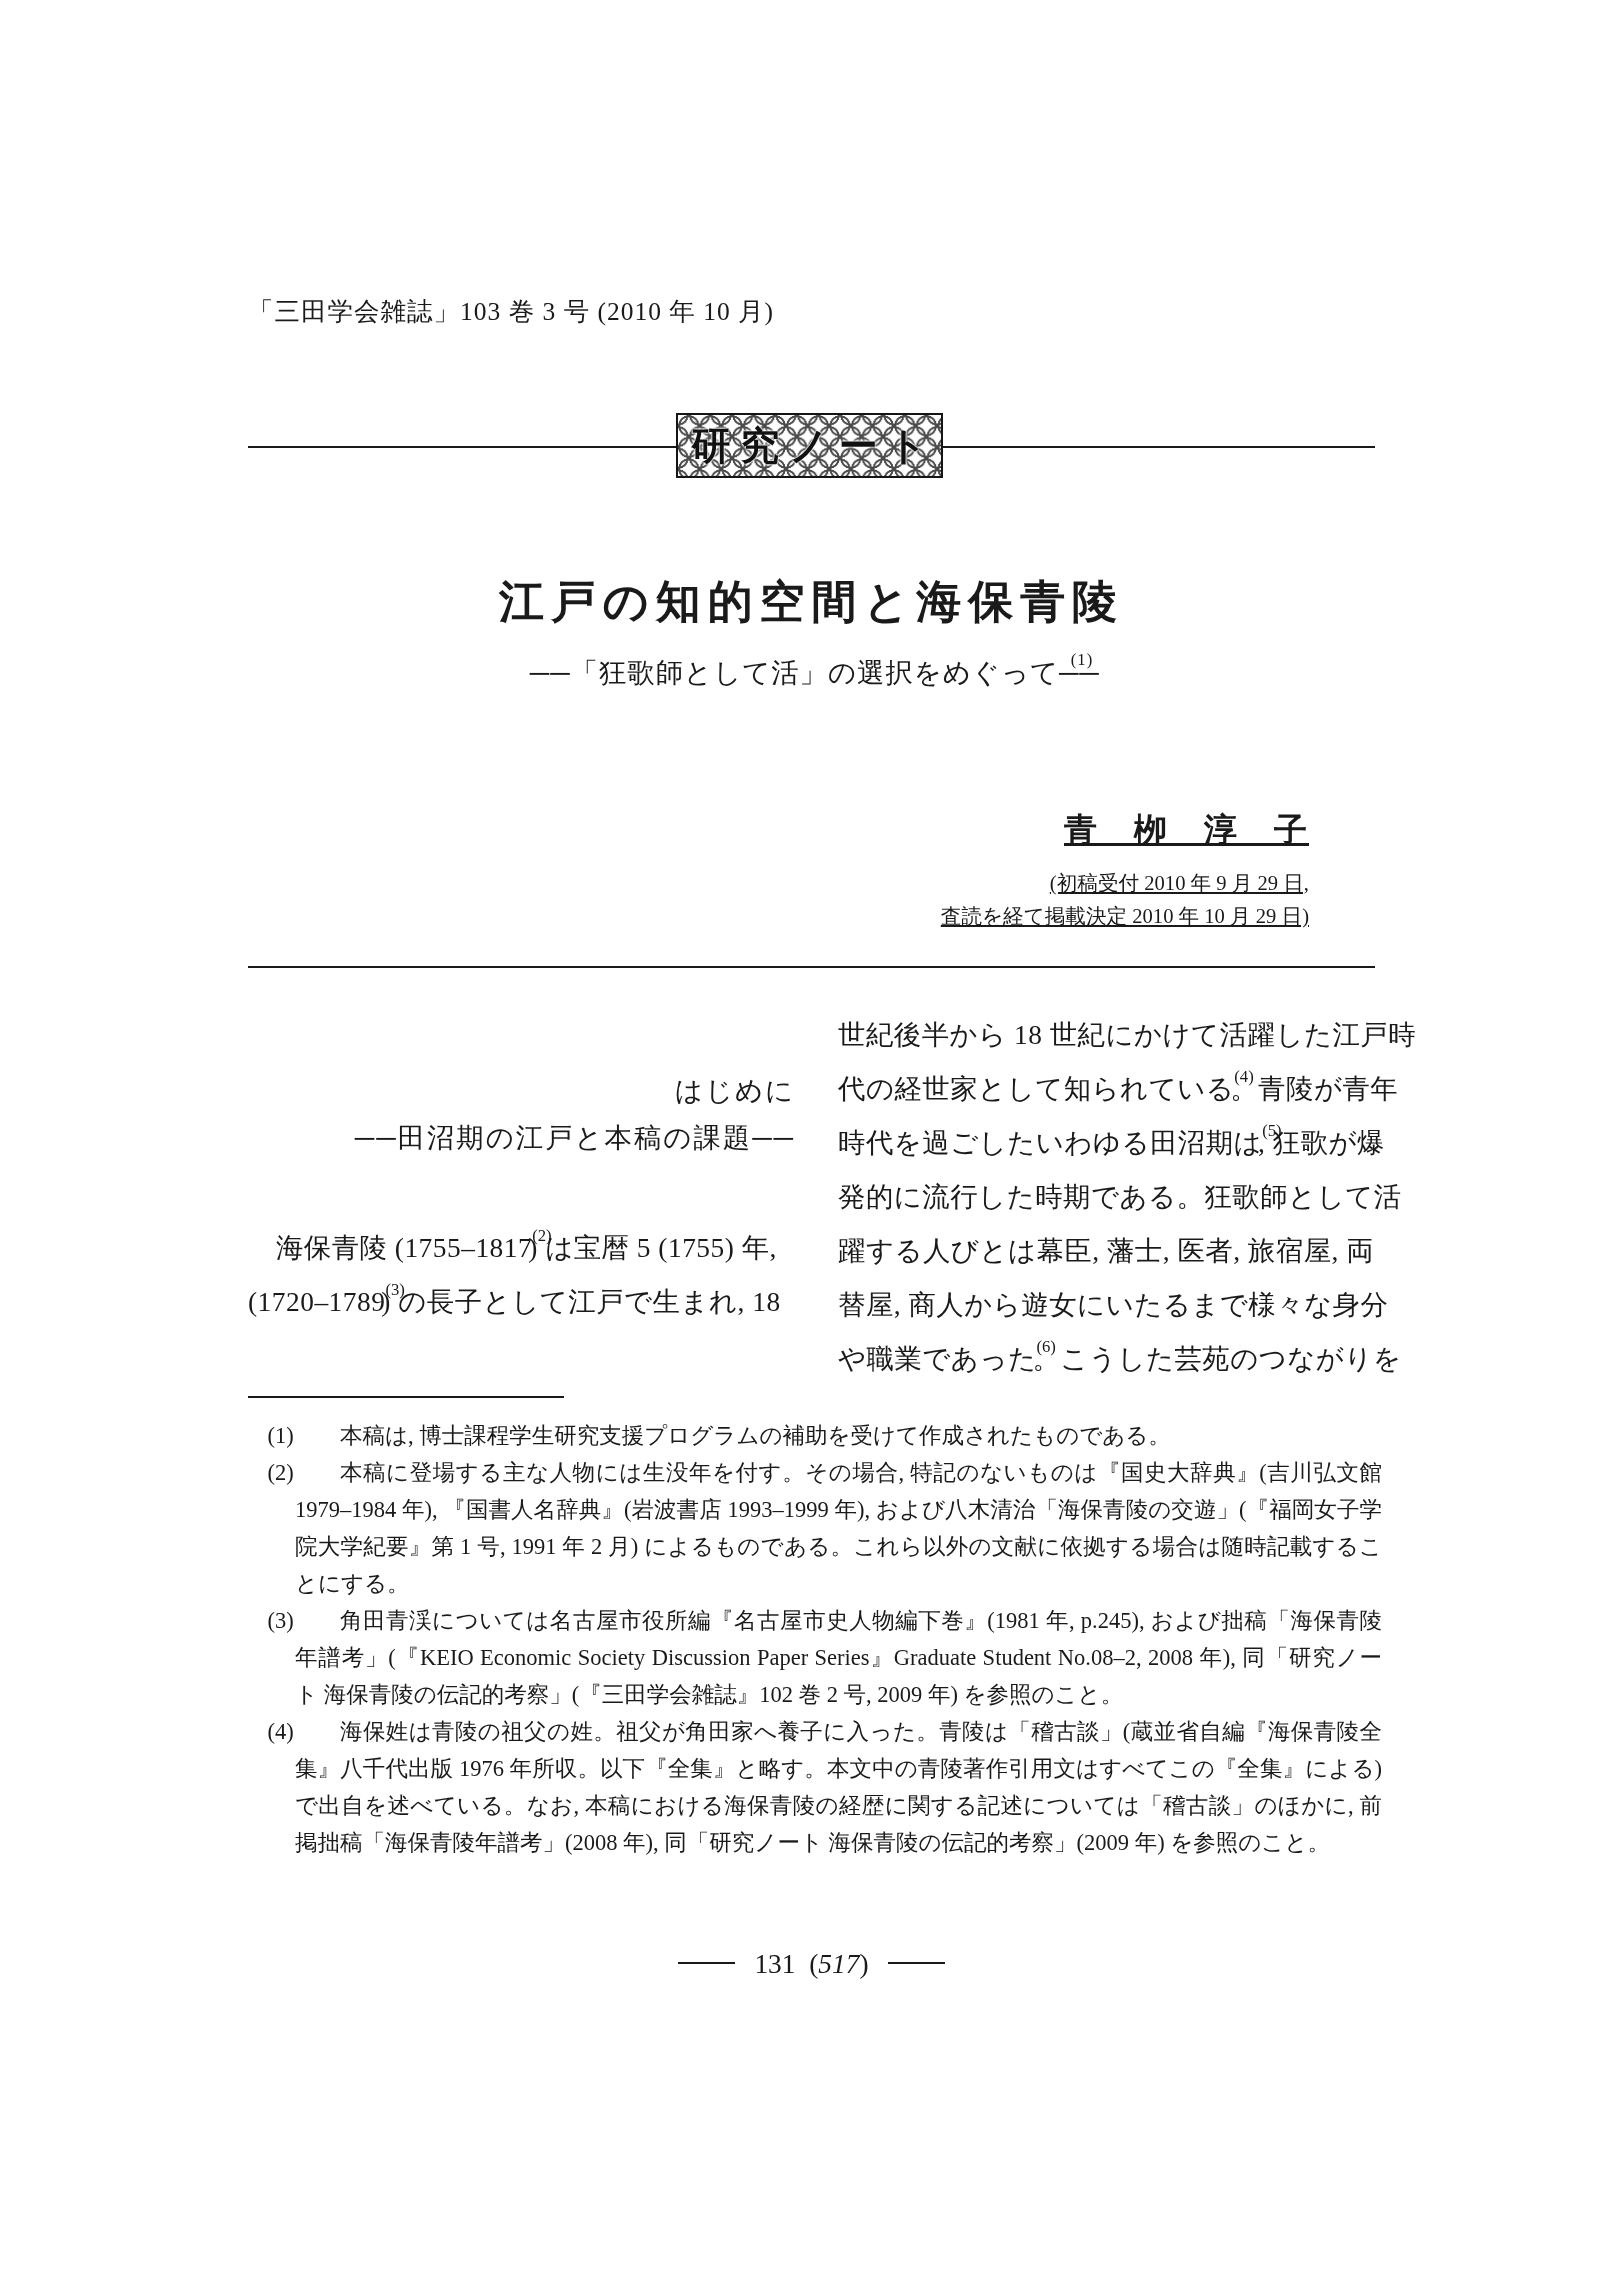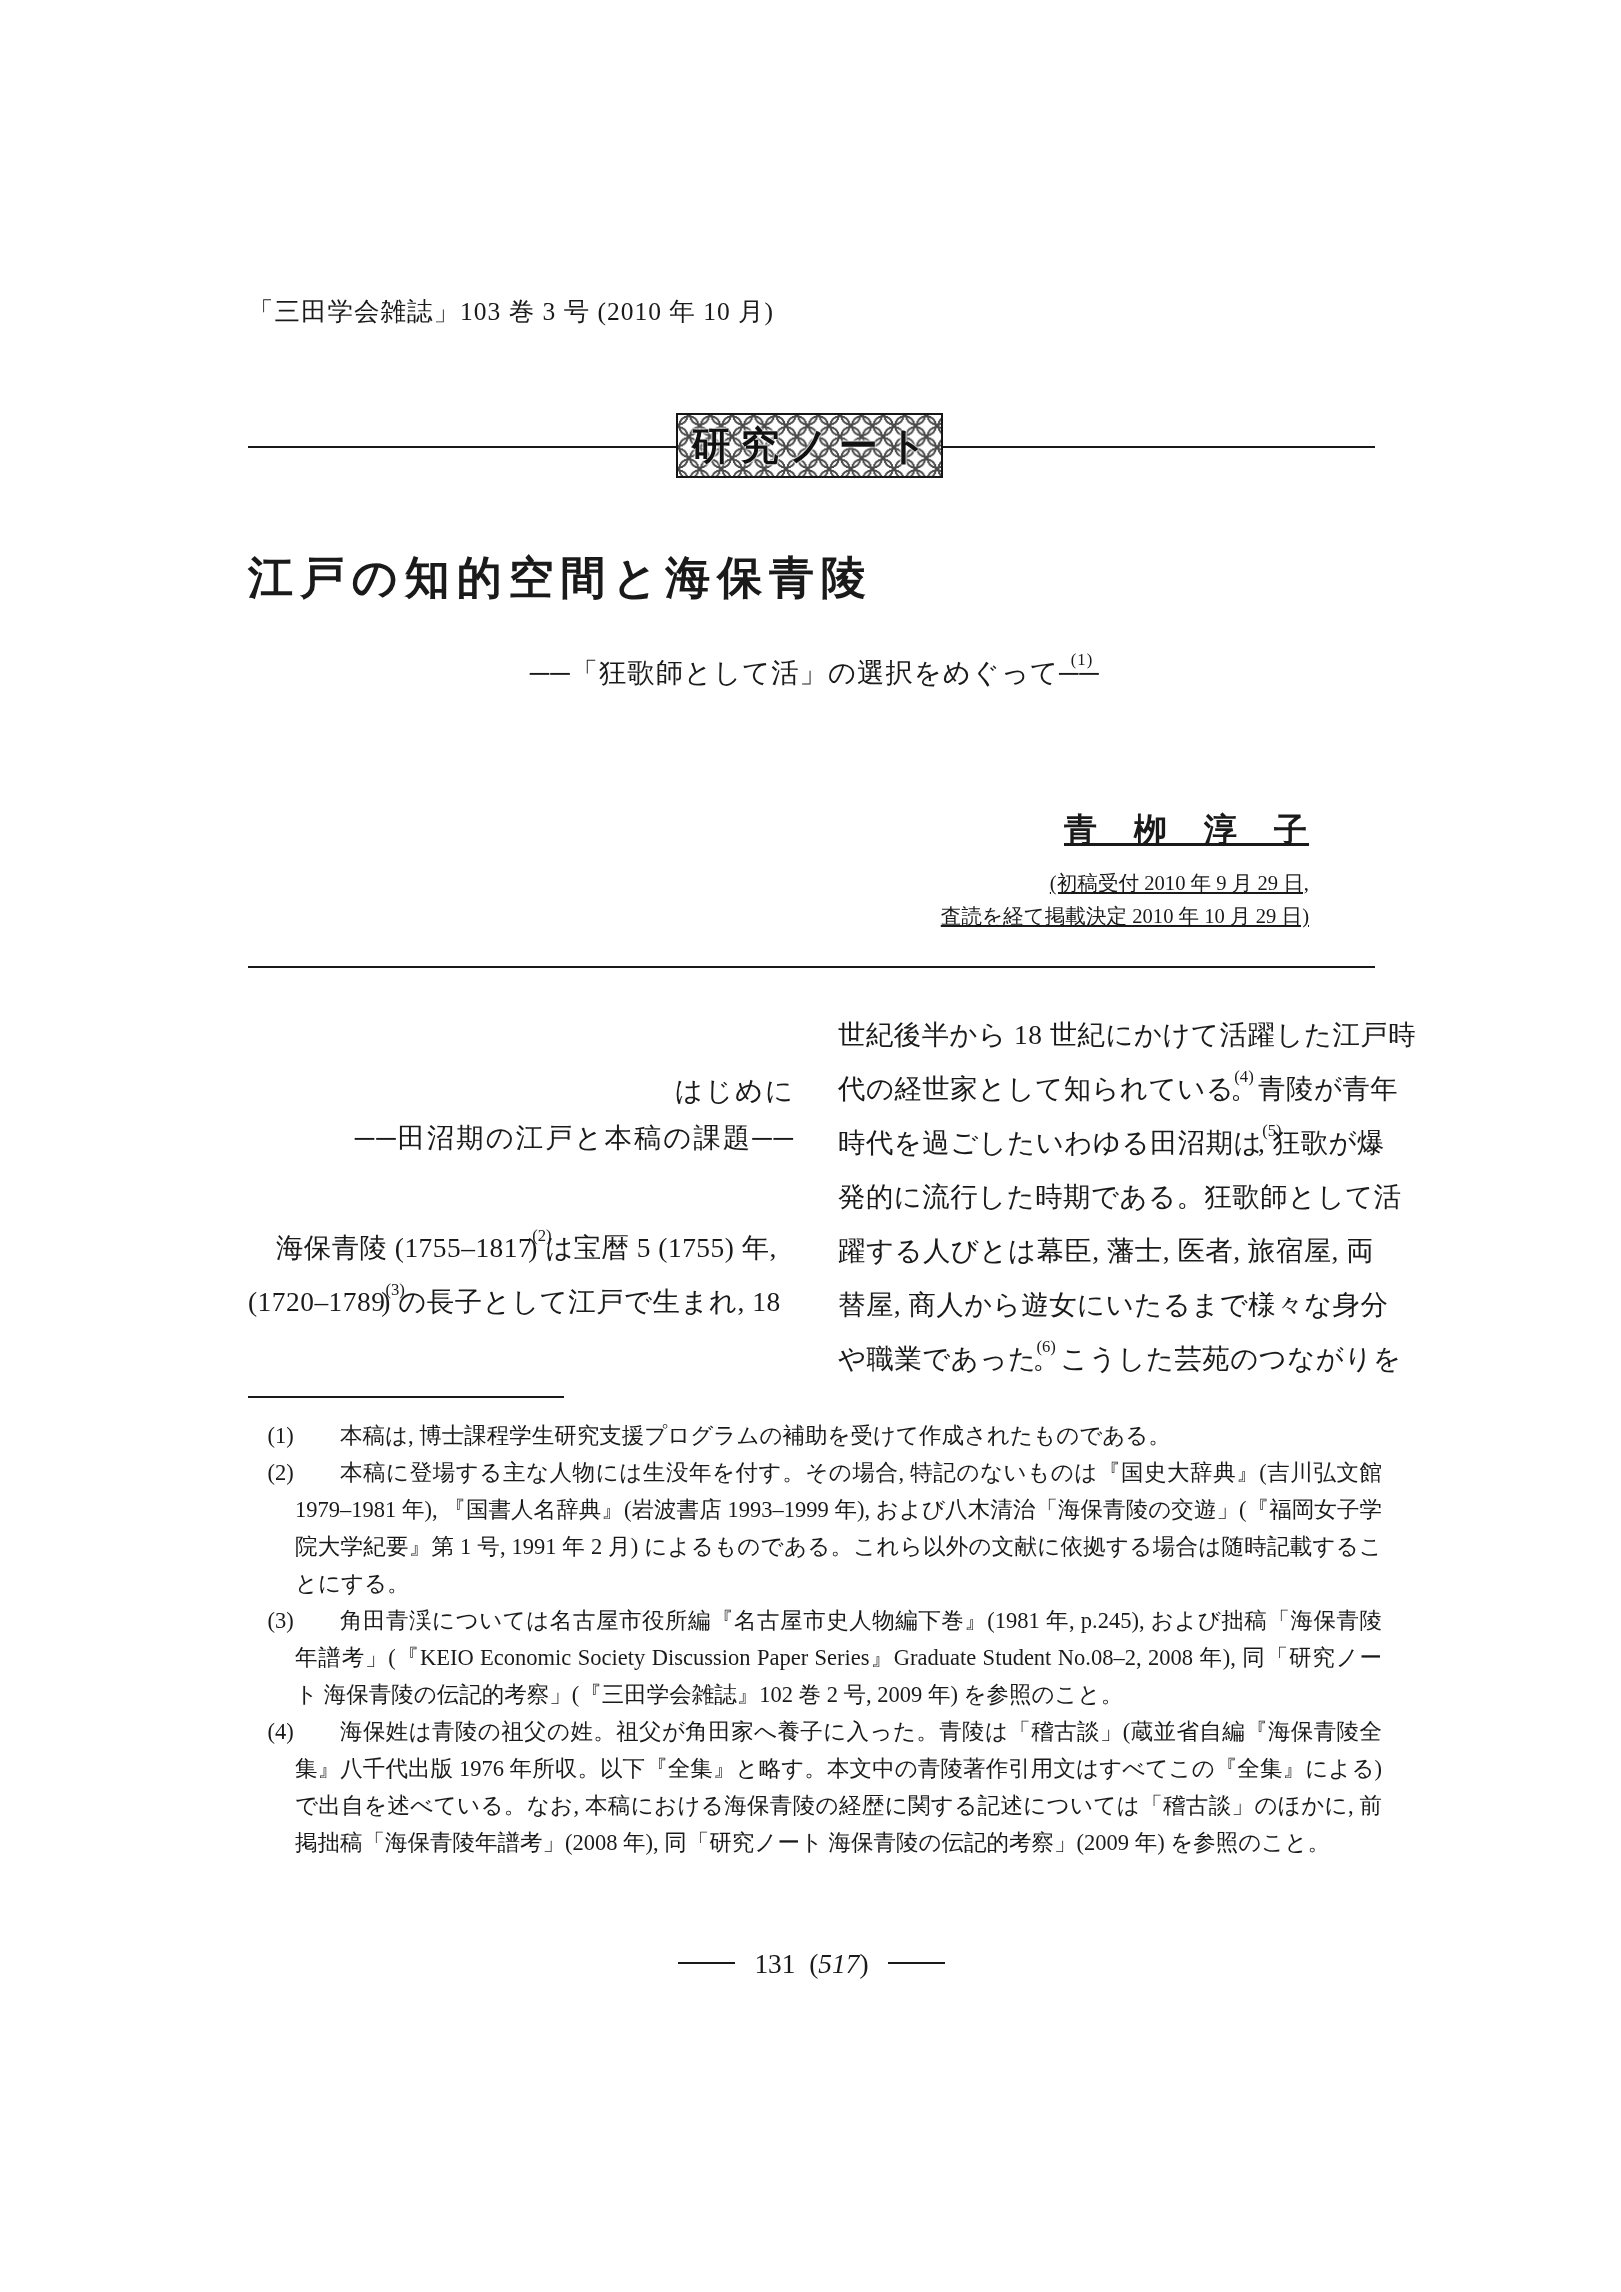--- a/index.html
+++ b/index.html
@@ -31,22 +31,22 @@
     background-position:0 0, 10.8px 10.8px;
   }
   .banner-label{
     font-size:39px;font-weight:700;letter-spacing:9.8px;padding-left:9.8px;
     color:#111;
     text-shadow:0 0 2px #fff,0 0 2px #fff,0 0 2.9px #fff;
     white-space:nowrap;
   }
 
   .title{
-    position:absolute;left:248px;top:548px;width:1127px;
-    text-align:left;font-size:45px;font-weight:600;letter-spacing:6.9px;
+    position:absolute;left:248px;top:572px;width:1127px;
+    text-align:center;font-size:45px;font-weight:600;letter-spacing:6.9px;
   }
   .subtitle{
     position:absolute;left:248px;top:655px;width:1127px;
     text-align:center;font-size:27.4px;letter-spacing:1px;
   }
   .subtitle-ref{
     font-size:16.7px;position:relative;top:-16.7px;margin-left:-29px;
   }
 
   .author-block{position:absolute;left:248px;top:808px;width:1061px;text-align:right;text-decoration:underline;}
@@ -133,21 +133,21 @@
 
   <div class="rule" id="rule-footnote"></div>
 
   <div class="footnotes">
       <div class="footnote">
         <span class="fn-marker">(1)</span>
         <div class="fn-text">本稿は, 博士課程学生研究支援プログラムの補助を受けて作成されたものである。</div>
       </div>
       <div class="footnote">
         <span class="fn-marker">(2)</span>
-        <div class="fn-text">本稿に登場する主な人物には生没年を付す。その場合, 特記のないものは『国史大辞典』(吉川弘文館 1979–1981 年), 『国書人名辞典』(岩波書店 1993–1999 年), および八木清治「海保青陵の交遊」(『福岡女子学院大学紀要』第 1 号, 1991 年 2 月) によるものである。これら以外の文献に依拠する場合は随時記載することにする。</div>
+        <div class="fn-text">本稿に登場する主な人物には生没年を付す。その場合, 特記のないものは『国史大辞典』(吉川弘文館 1979–1984 年), 『国書人名辞典』(岩波書店 1993–1999 年), および八木清治「海保青陵の交遊」(『福岡女子学院大学紀要』第 1 号, 1991 年 2 月) によるものである。これら以外の文献に依拠する場合は随時記載することにする。</div>
       </div>
       <div class="footnote">
         <span class="fn-marker">(3)</span>
         <div class="fn-text">角田青渓については名古屋市役所編『名古屋市史人物編下巻』(1981 年, p.245), および拙稿「海保青陵年譜考」(『KEIO Economic Society Discussion Paper Series』Graduate Student No.08–2, 2008 年), 同「研究ノート 海保青陵の伝記的考察」(『三田学会雑誌』102 巻 2 号, 2009 年) を参照のこと。</div>
       </div>
       <div class="footnote">
         <span class="fn-marker">(4)</span>
         <div class="fn-text">海保姓は青陵の祖父の姓。祖父が角田家へ養子に入った。青陵は「稽古談」(蔵並省自編『海保青陵全集』八千代出版 1976 年所収。以下『全集』と略す。本文中の青陵著作引用文はすべてこの『全集』による) で出自を述べている。なお, 本稿における海保青陵の経歴に関する記述については「稽古談」のほかに, 前掲拙稿「海保青陵年譜考」(2008 年), 同「研究ノート 海保青陵の伝記的考察」(2009 年) を参照のこと。</div>
       </div>
     </div>

